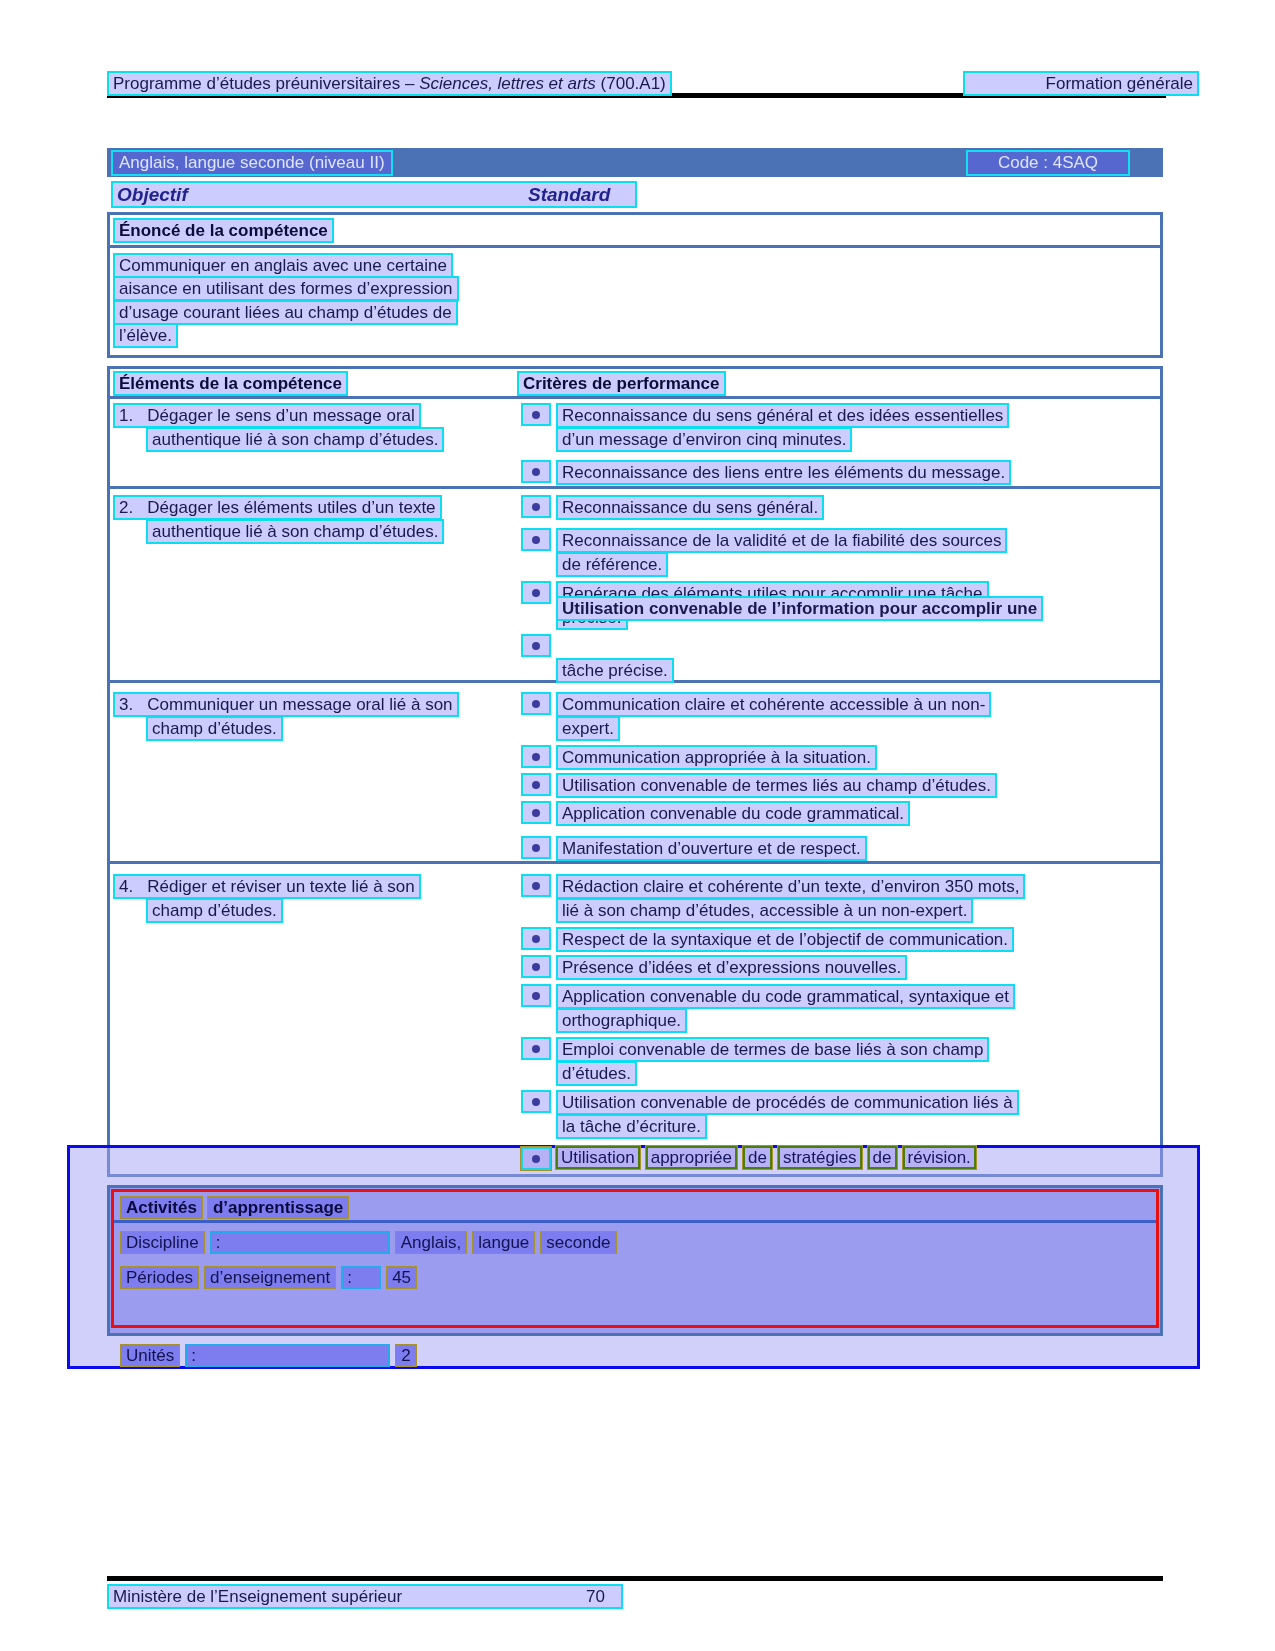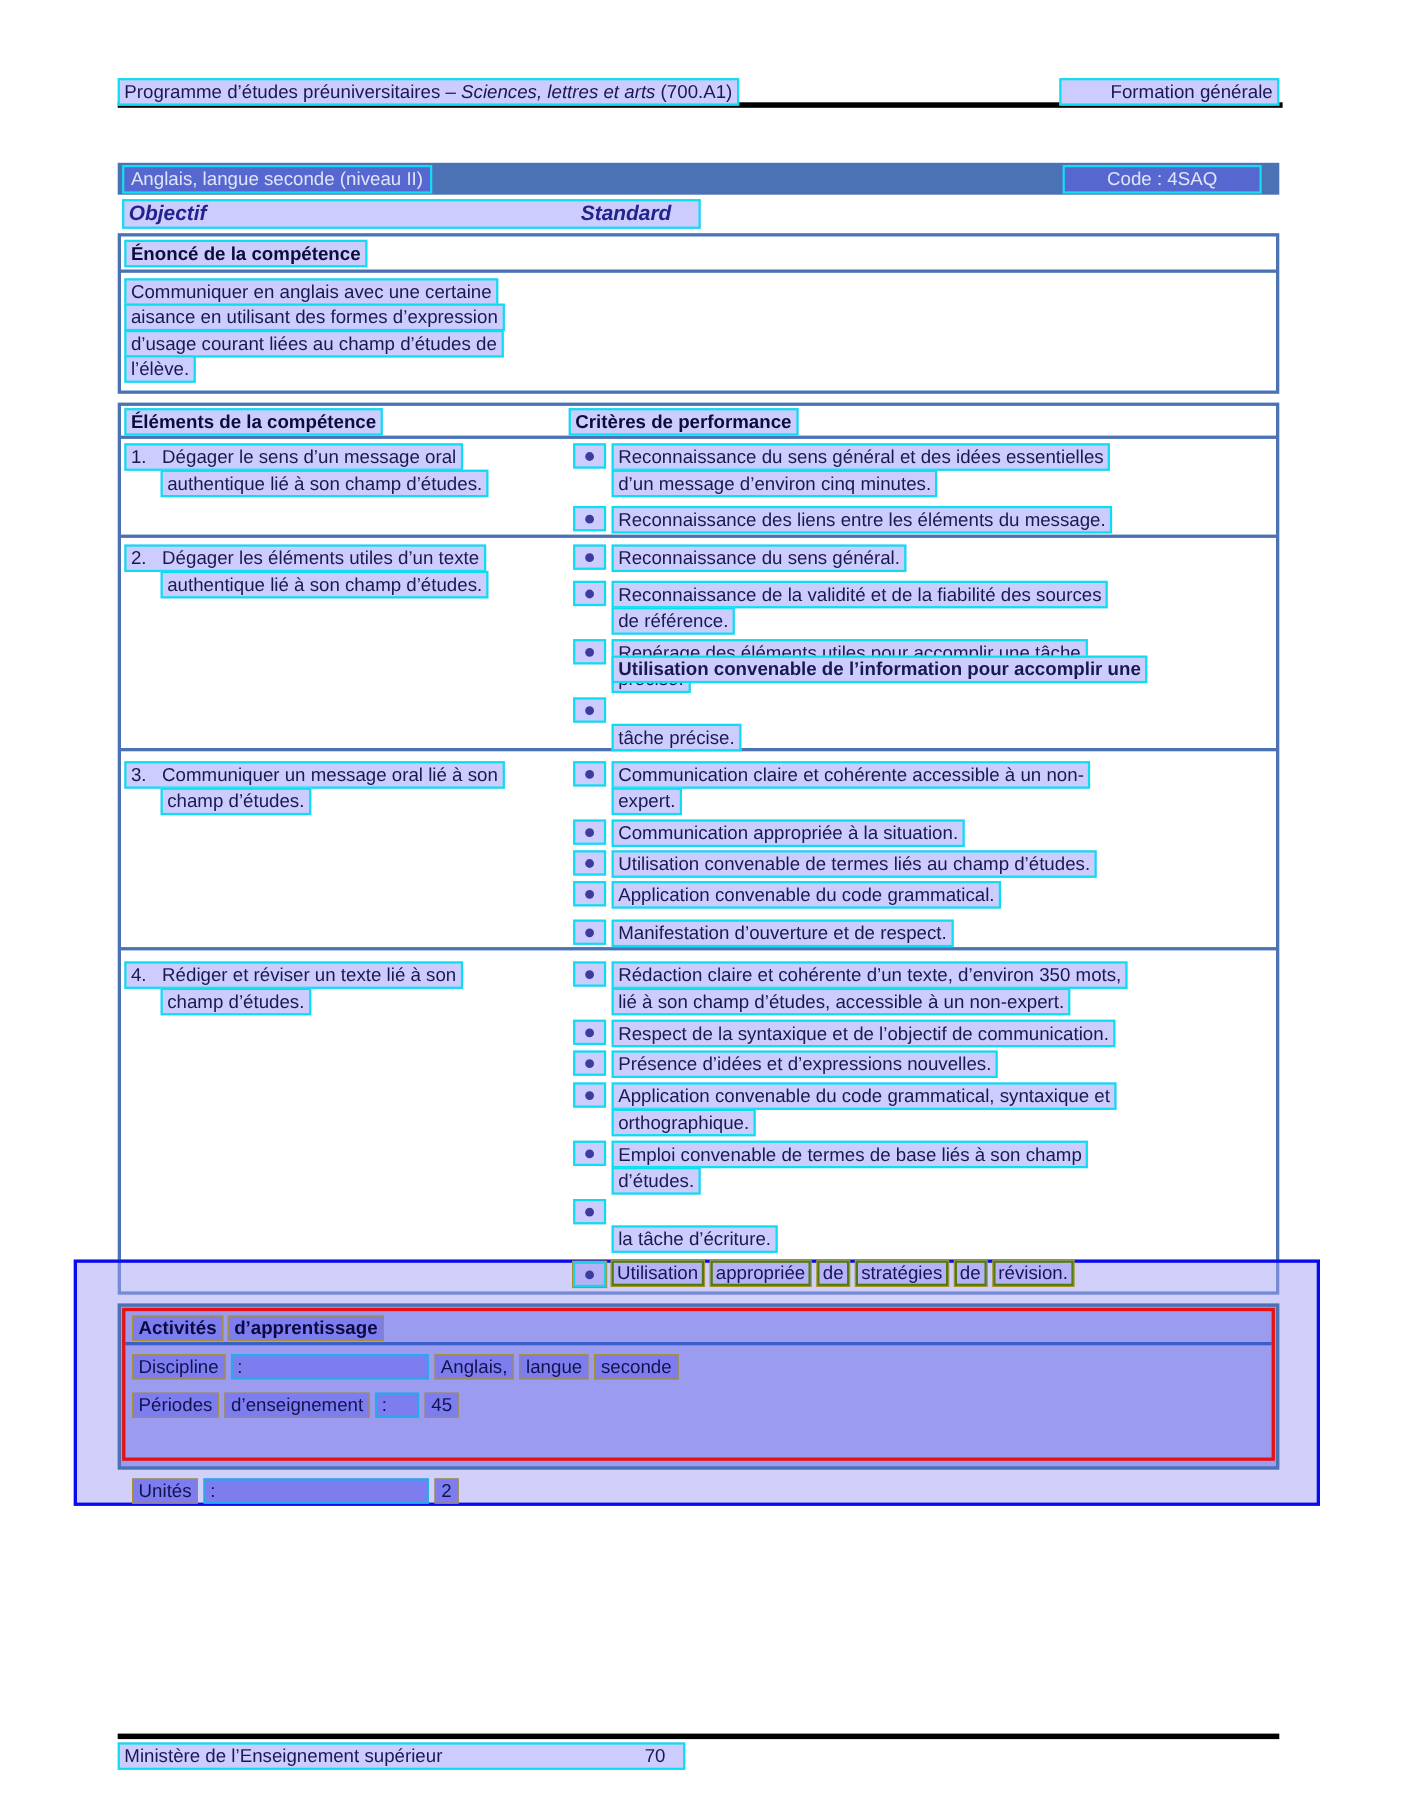--- a/index.html
+++ b/index.html
@@ -42,26 +42,26 @@
   .wc{background:#7d7df0;border:2px solid #28aaea;color:#12124e;font-size:17px;line-height:19px;
       padding:0 4px;white-space:pre;box-sizing:border-box;}
   .wb{font-weight:bold;color:#0a0a40;}
 </style>
 </head>
 <body>
 
 <div class="page">
 
   <span class="hl" style="left:107px;top:71px;"><span>Programme d’études préuniversitaires – </span><span class="it">Sciences, lettres et arts</span><span> (700.A1)</span></span>
-  <span class="hl" style="left:963px;top:71px;width:200px;text-align:right;">Formation générale</span>
+  <span class="hl" style="left:963px;top:71px;width:236px;text-align:right;">Formation générale</span>
   <div class="rule" style="left:107px;top:93px;width:1059px;height:5px;"></div>
 
   <div class="bar"></div>
   <span class="barhl" style="left:111px;top:150px;">Anglais, langue seconde (niveau II)</span>
-  <span class="barhl" style="left:966px;top:150px;width:181px;text-align:center;">Code : 4SAQ</span>
+  <span class="barhl" style="left:966px;top:150px;width:164px;text-align:center;">Code : 4SAQ</span>
 
   <span class="hl" style="left:111px;top:181px;width:526px;height:27px;font-size:19px;line-height:21px;"><span class="b it" style="color:#23238e;">Objectif</span><span class="b it" style="position:absolute;left:415px;top:1px;color:#23238e;">Standard</span></span>
 
   <div class="frame" style="left:107px;top:212px;width:1056px;height:146px;"></div>
   <span class="hl b" style="left:113px;top:218px;">Énoncé de la compétence</span>
   <div class="sep" style="left:110px;top:245px;width:1050px;height:3px;"></div>
   <span class="hl" style="left:113px;top:253px;">Communiquer en anglais avec une certaine</span>
   <span class="hl" style="left:113px;top:276px;">aisance en utilisant des formes d’expression</span>
   <span class="hl" style="left:113px;top:300px;">d’usage courant liées au champ d’études de</span>
   <span class="hl" style="left:113px;top:323px;">l’élève.</span>
@@ -153,20 +153,21 @@
   <span class="hl" style="left:556px;top:984px;">Application convenable du code grammatical, syntaxique et</span>
   <span class="hl" style="left:556px;top:1008px;">orthographique.</span>
   <span class="bbox" style="left:521px;top:1037px;">
       <i class="dot"></i>
     </span>
   <span class="hl" style="left:556px;top:1037px;">Emploi convenable de termes de base liés à son champ</span>
   <span class="hl" style="left:556px;top:1061px;">d’études.</span>
   <span class="bbox" style="left:521px;top:1090px;">
       <i class="dot"></i>
     </span>
+  <span class="hl" style="left:556px;top:1090px;">Utilisation convenable de procédés de communication liés à</span>
   <span class="hl" style="left:556px;top:1114px;">la tâche d’écriture.</span>
 
   <div class="overlay"></div>
 
   <span class="bboxl" style="left:521px;top:1147px;">
       <i class="dot"></i>
     </span>
   <div class="wrow" style="left:556px;top:1146px;">
     <span class="wl">Utilisation</span>
     <span class="wl">appropriée</span>

